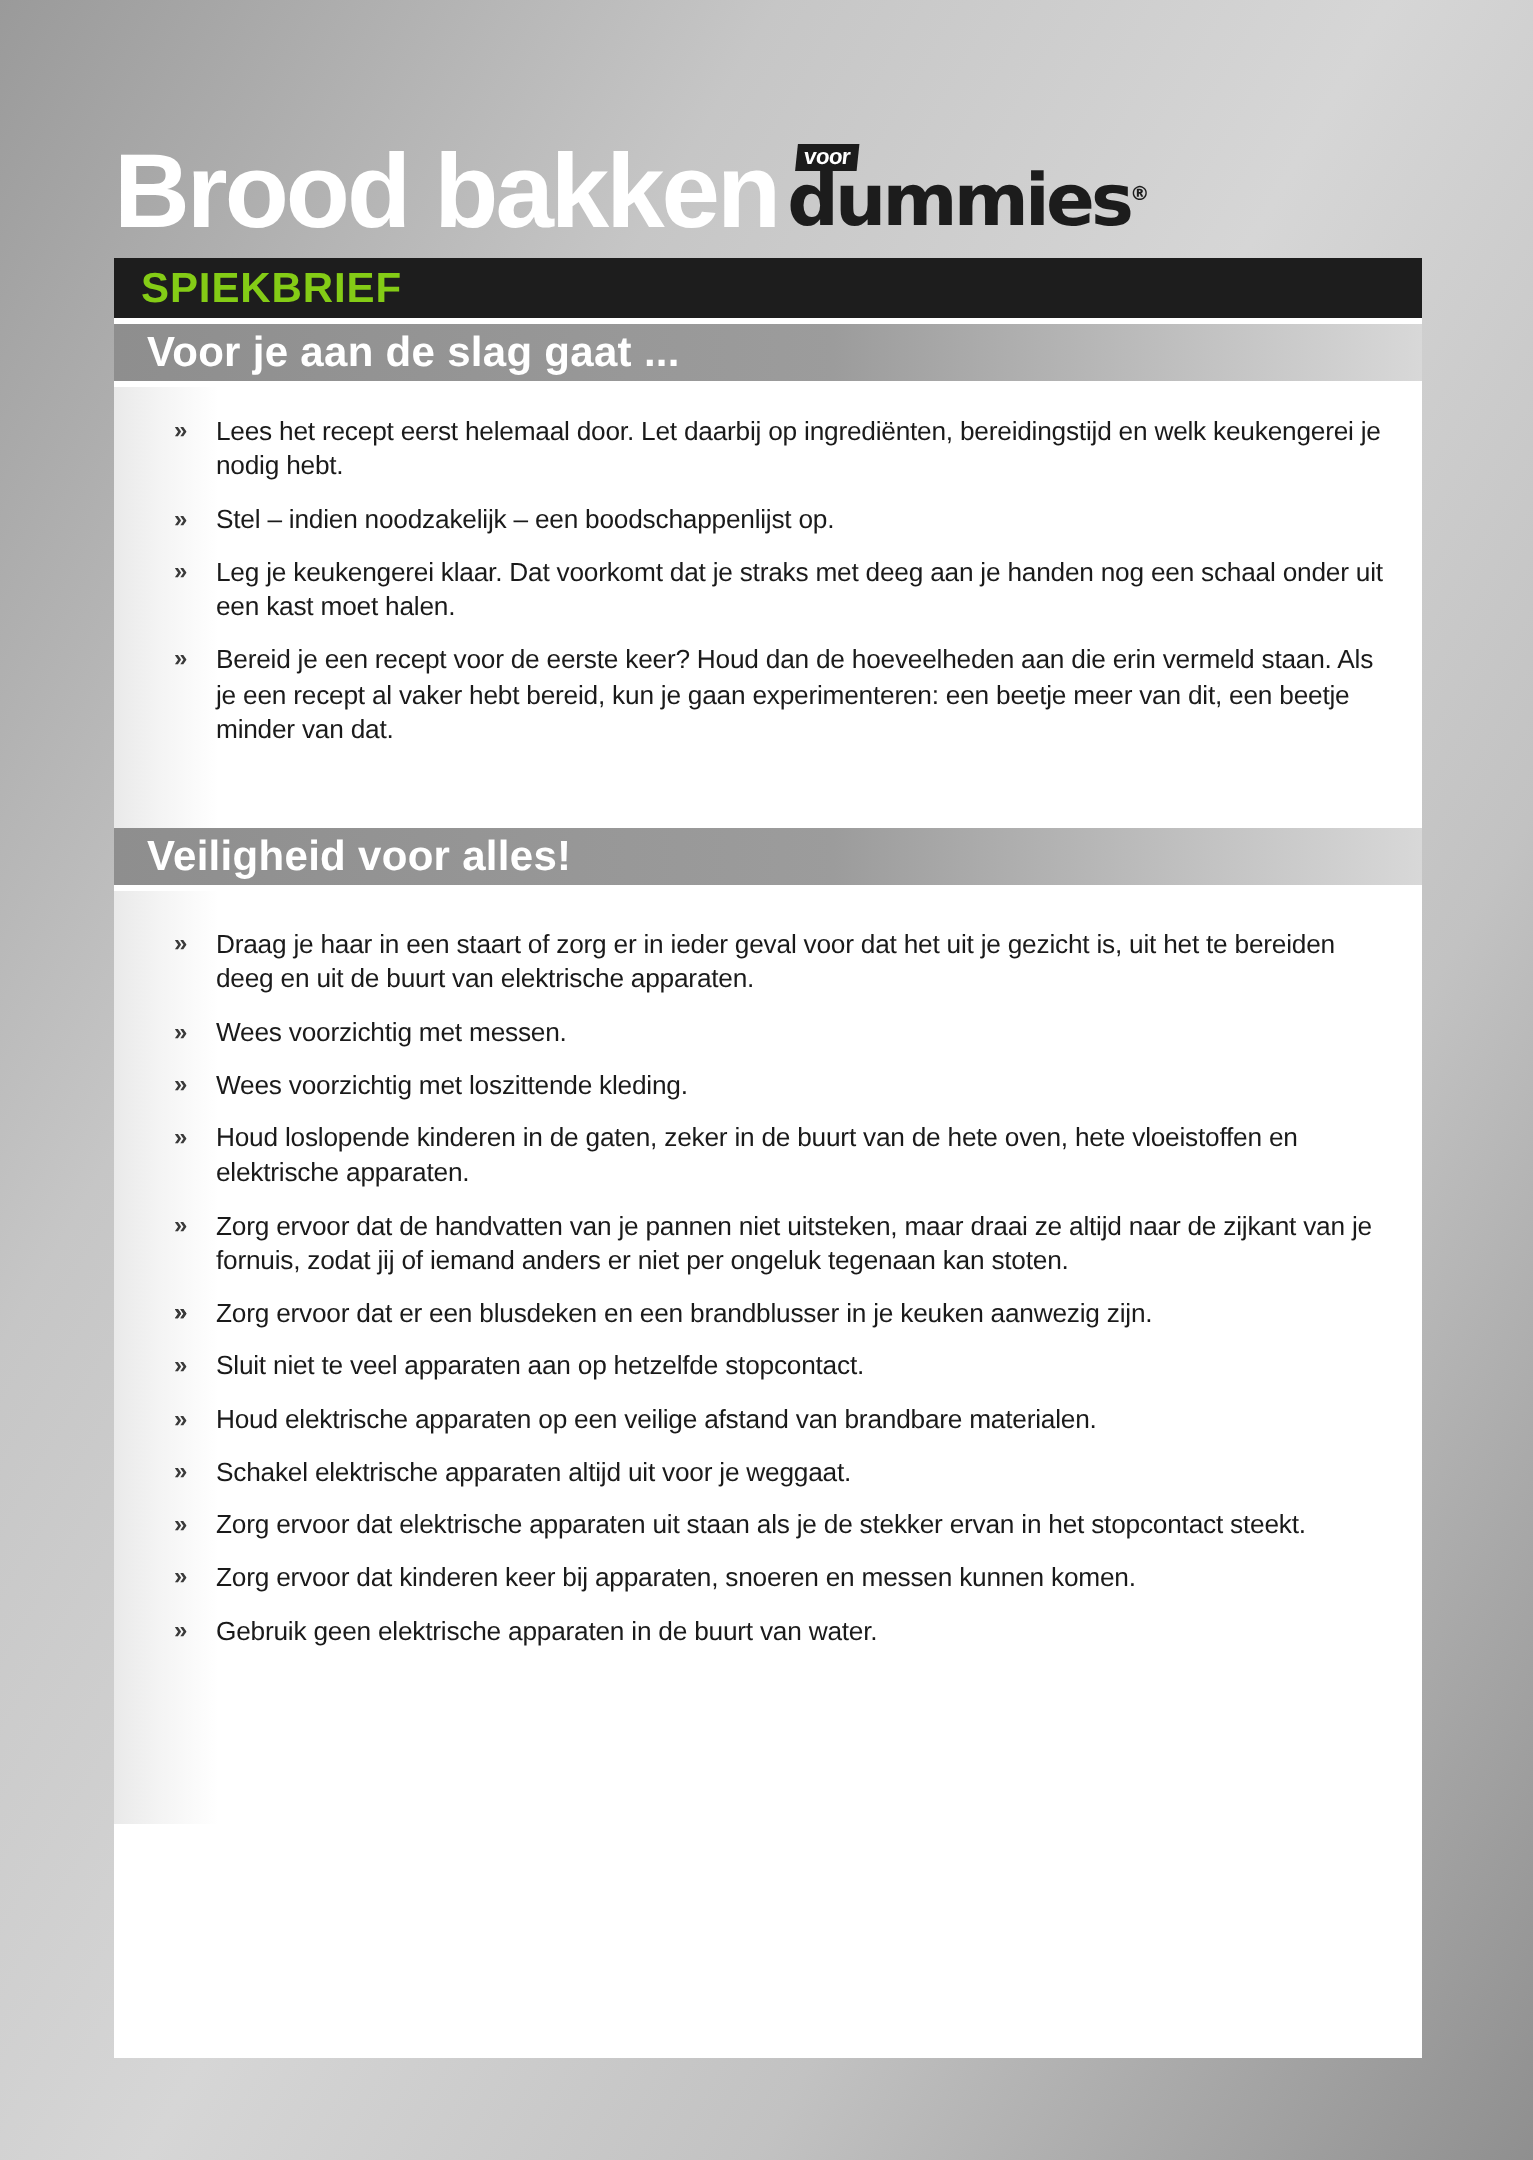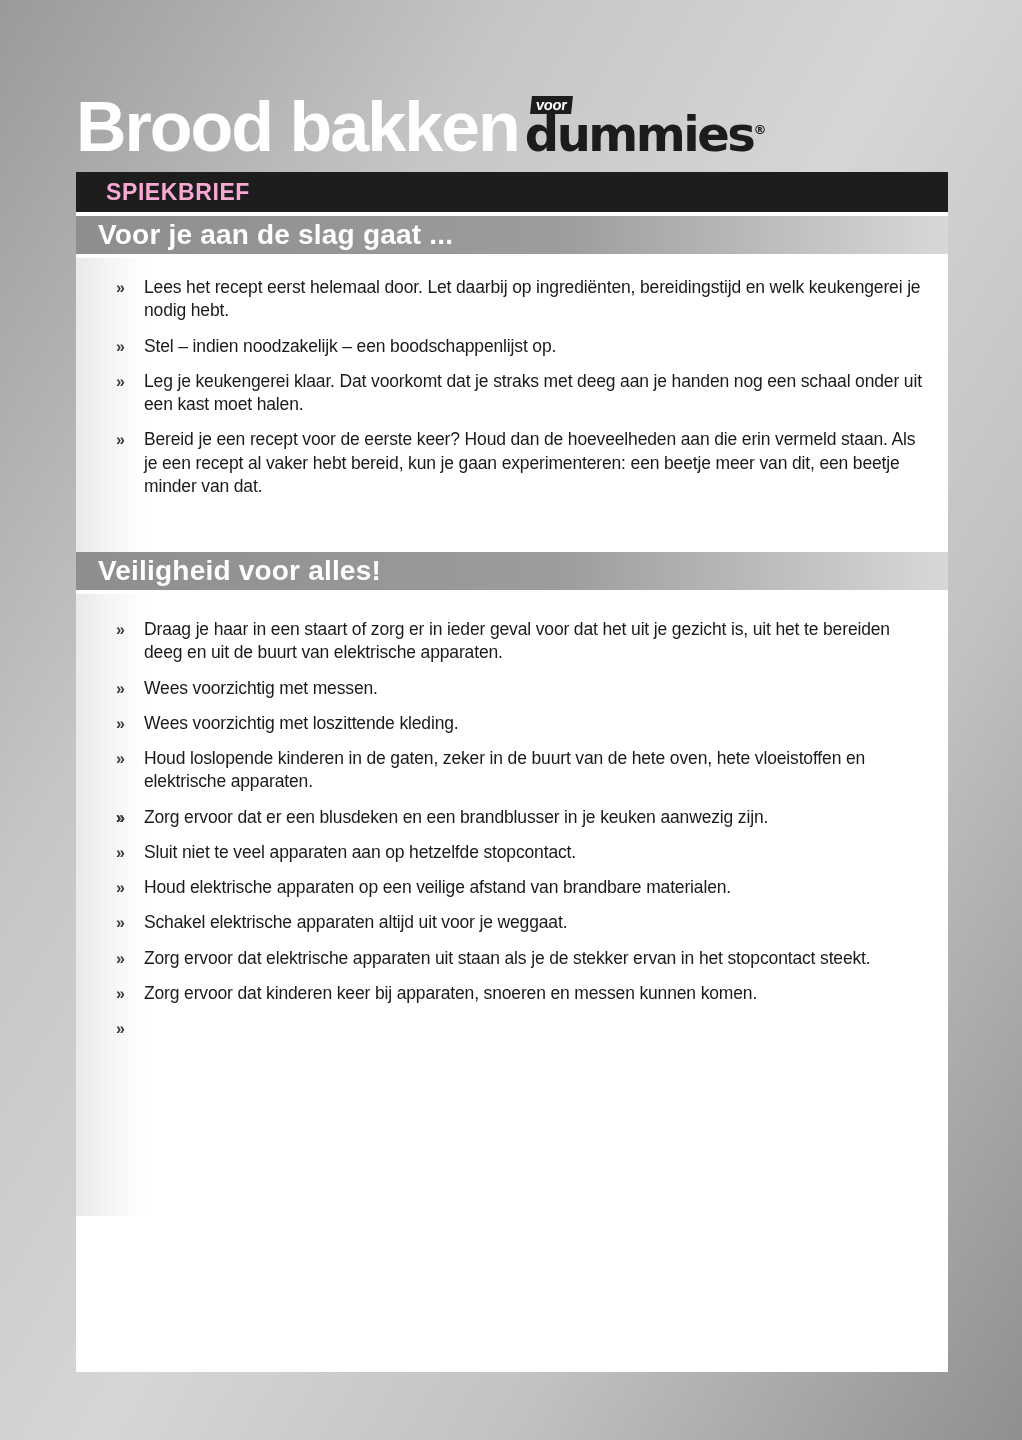--- a/index.html
+++ b/index.html
@@ -85,25 +85,25 @@
     position: absolute;
     left: 0;
     top: 172px;
     width: 872px;
     height: 40px;
     background: #1d1d1d;
     display: flex;
     align-items: center;
   }
   .black-bar-label {
-    color: #f9a8d4;
-    font-size: 23px;
+    color: #84cc16;
+    font-size: 28px;
     font-weight: bold;
     letter-spacing: 0.6px;
-    margin-left: 30px;
+    margin-left: 18px;
   }
 
   
   .section-head {
     position: absolute;
     left: 0;
     width: 872px;
     height: 38px;
     background: linear-gradient(to right, #8e8e8e 0%, #9c9c9c 55%, #d8d8d8 100%);
     display: flex;
@@ -204,26 +204,26 @@
     <span class="section-title">Veiligheid voor alles!</span>
   </div>
 
   <div class="section-body" style="top:594px; height:580px;">
     <div class="inner" style="padding-top:24px;">
       <ul class="bullets">
         <li><span class="chev">»</span><span>Draag je haar in een staart of zorg er in ieder geval voor dat het uit je gezicht is, uit het te bereiden deeg en uit de buurt van elektrische apparaten.</span></li>
         <li><span class="chev">»</span><span>Wees voorzichtig met messen.</span></li>
         <li><span class="chev">»</span><span>Wees voorzichtig met loszittende kleding.</span></li>
         <li><span class="chev">»</span><span>Houd loslopende kinderen in de gaten, zeker in de buurt van de hete oven, hete vloeistoffen en elektrische apparaten.</span></li>
-        <li><span class="chev">»</span></li>
+        <li><span class="chev">»</span><span>Zorg ervoor dat de handvatten van je pannen niet uitsteken, maar draai ze altijd naar de zijkant van je fornuis, zodat jij of iemand anders er niet per ongeluk tegenaan kan stoten.</span></li>
         <li><span class="chev">»</span></li>
         <li><span class="chev">»</span><span>Zorg ervoor dat er een blusdeken en een brandblusser in je keuken aanwezig zijn.</span></li>
         <li><span class="chev">»</span><span>Sluit niet te veel apparaten aan op hetzelfde stopcontact.</span></li>
         <li><span class="chev">»</span><span>Houd elektrische apparaten op een veilige afstand van brandbare materialen.</span></li>
         <li><span class="chev">»</span><span>Schakel elektrische apparaten altijd uit voor je weggaat.</span></li>
         <li><span class="chev">»</span><span>Zorg ervoor dat elektrische apparaten uit staan als je de stekker ervan in het stopcontact steekt.</span></li>
         <li><span class="chev">»</span><span>Zorg ervoor dat kinderen keer bij apparaten, snoeren en messen kunnen komen.</span></li>
-        <li><span class="chev">»</span></li>
+        <li><span class="chev">»</span><span>Gebruik geen elektrische apparaten in de buurt van water.</span></li>
       </ul>
     </div>
   </div>
 
 </div>
 
 </body></html>

